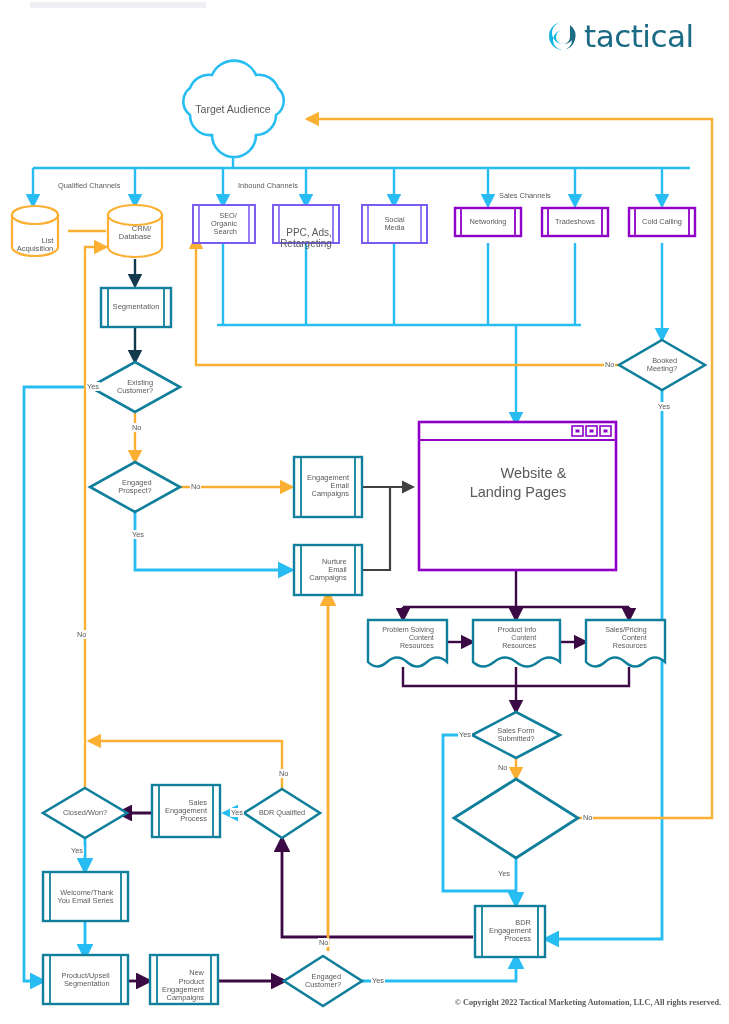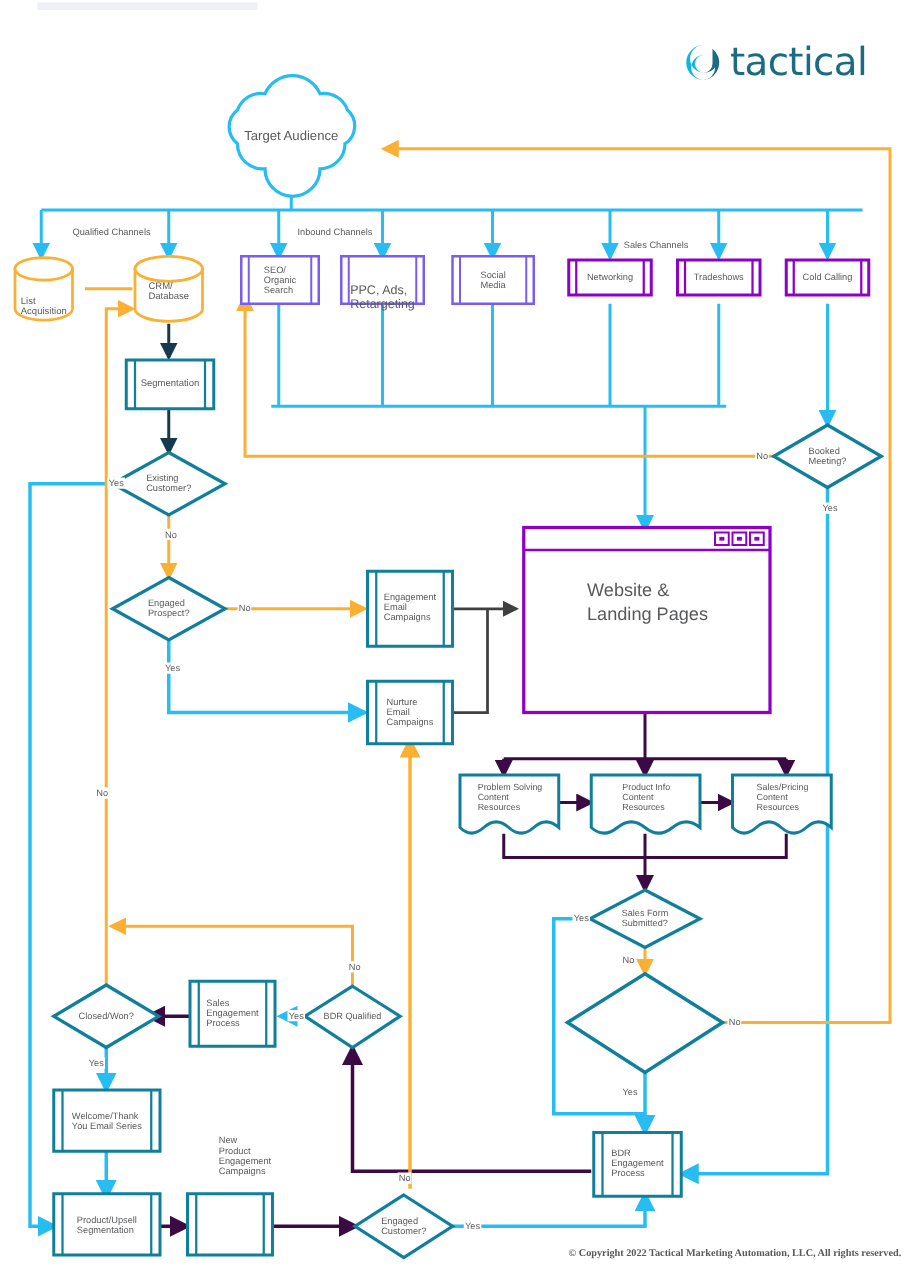--- a/index.html
+++ b/index.html
@@ -13,37 +13,37 @@
   .topbar{
     position:absolute;left:30px;top:2px;width:176px;height:6px;
     background:#eef0f5;
   }
   .title{
     position:absolute;left:30px;top:8px;
     font-size:27px;font-weight:bold;color:#2b2b2b;
     letter-spacing:-0.4px;font-family:"DejaVu Sans",sans-serif;
   }
   .logo{
-    position:absolute;left:548px;top:35px;
+    position:absolute;left:548px;top:21px;
     display:flex;align-items:center;gap:6px;
   }
   .logo-word{
     font-size:31px;color:#1b6b85;font-family:"DejaVu Sans",sans-serif;
     letter-spacing:-0.5px;line-height:1;
   }
   .copyright{
     position:absolute;right:8px;top:998px;
     font-size:8.2px;color:#58595b;font-weight:bold;
     font-family:"Liberation Serif",serif;
   }
 
   
   .ntext{
     position:absolute;display:flex;align-items:center;justify-content:center;
-    text-align:left;line-height:1.12;color:#58595b;pointer-events:none;
+    text-align:right;line-height:1.12;color:#58595b;pointer-events:none;
   }
   .lbl{
     position:absolute;font-size:7.4px;color:#58595b;
     background:#fff;padding:0 1px;white-space:nowrap;
   }
   .grouplbl{
     position:absolute;font-size:7.4px;color:#58595b;background:#fff;
     padding:0 2px;white-space:nowrap;
   }
 </style>
@@ -384,21 +384,21 @@
 Process</div>
   <div class="ntext" style="left:246px;top:806px;width:72px;height:14px;font-size:7.3px;">BDR Qualified</div>
   <div class="ntext" style="left:159px;top:792px;width:54px;height:38px;font-size:7.4px;white-space:pre-line;">Sales
 Engagement
 Process</div>
   <div class="ntext" style="left:49px;top:806px;width:72px;height:14px;font-size:7.4px;">Closed/Won?</div>
   <div class="ntext" style="left:50px;top:883px;width:71px;height:28px;font-size:7.4px;white-space:pre-line;">Welcome/Thank
 You Email Series</div>
   <div class="ntext" style="left:50px;top:966px;width:71px;height:28px;font-size:7.4px;white-space:pre-line;">Product/Upsell
 Segmentation</div>
-  <div class="ntext" style="left:157px;top:904px;width:52px;height:42px;font-size:7.4px;white-space:pre-line;padding-left:13px;">New
+  <div class="ntext" style="left:157px;top:965px;width:52px;height:42px;font-size:7.4px;white-space:pre-line;">New
 Product
 Engagement
 Campaigns</div>
   <div class="ntext" style="left:288px;top:969px;width:70px;height:24px;font-size:7.4px;white-space:pre-line;">Engaged
 Customer?</div>
 
   <div class="grouplbl" style="left:56px;top:181px;">Qualified Channels</div>
   <div class="grouplbl" style="left:236px;top:181px;">Inbound Channels</div>
   <div class="grouplbl" style="left:497px;top:191px;">Sales Channels</div>
 

